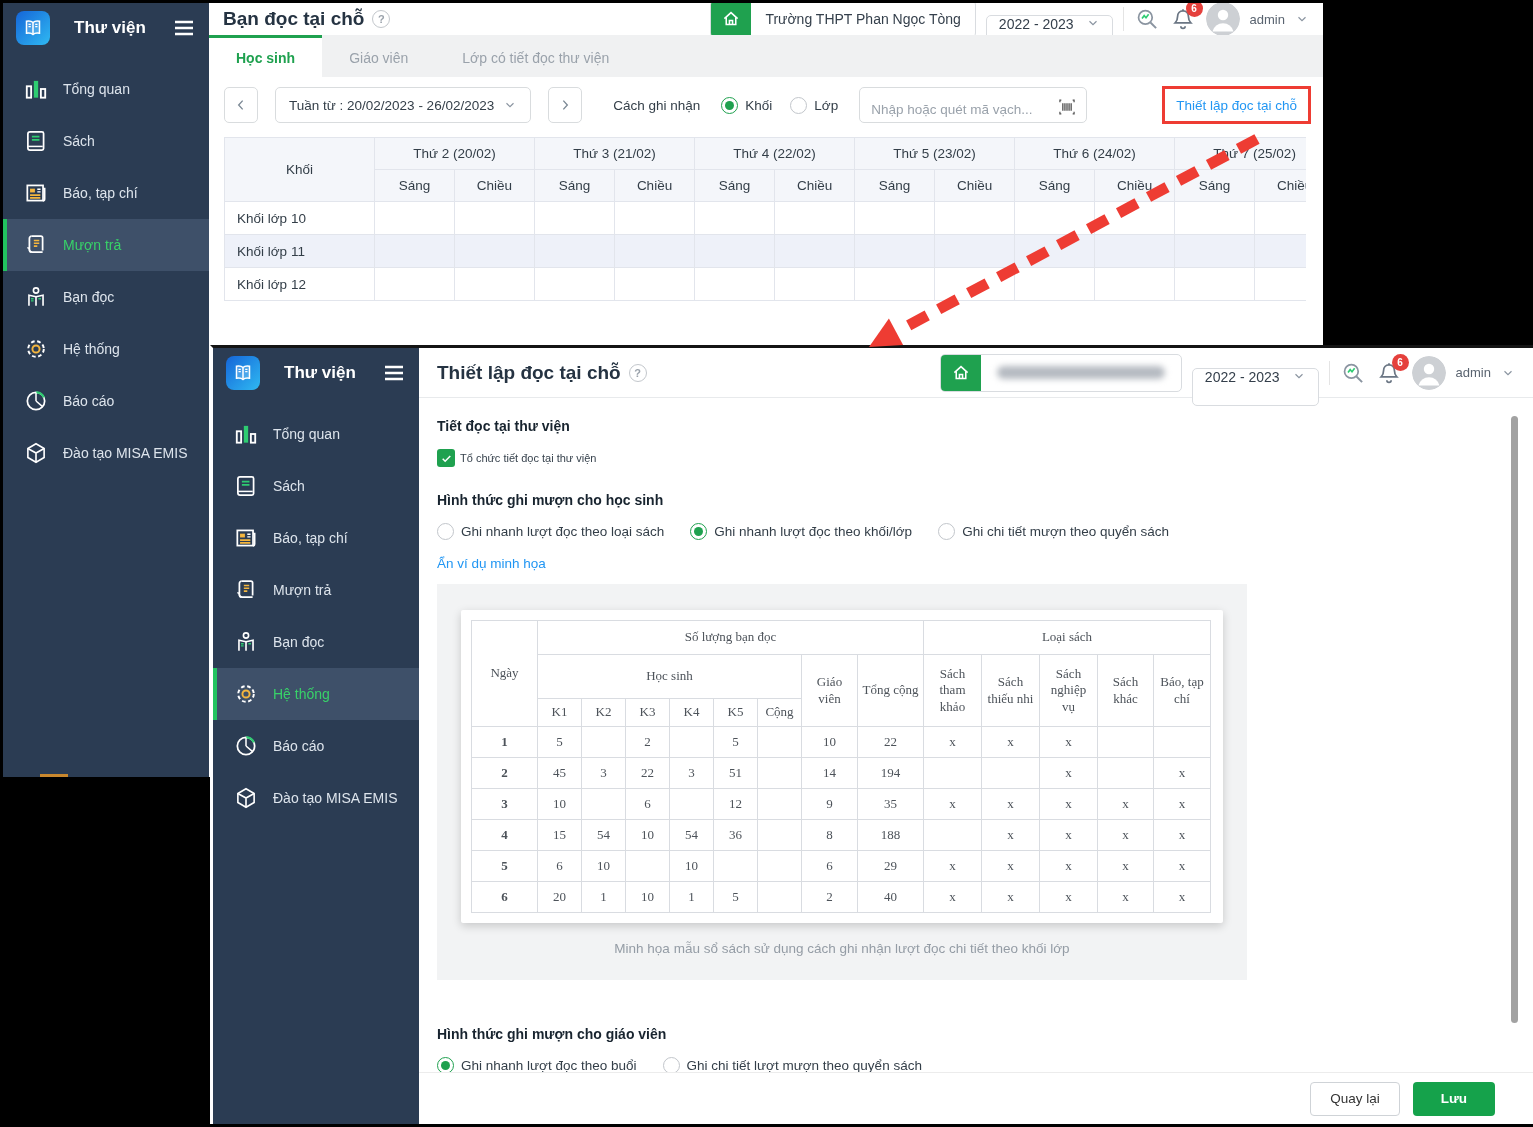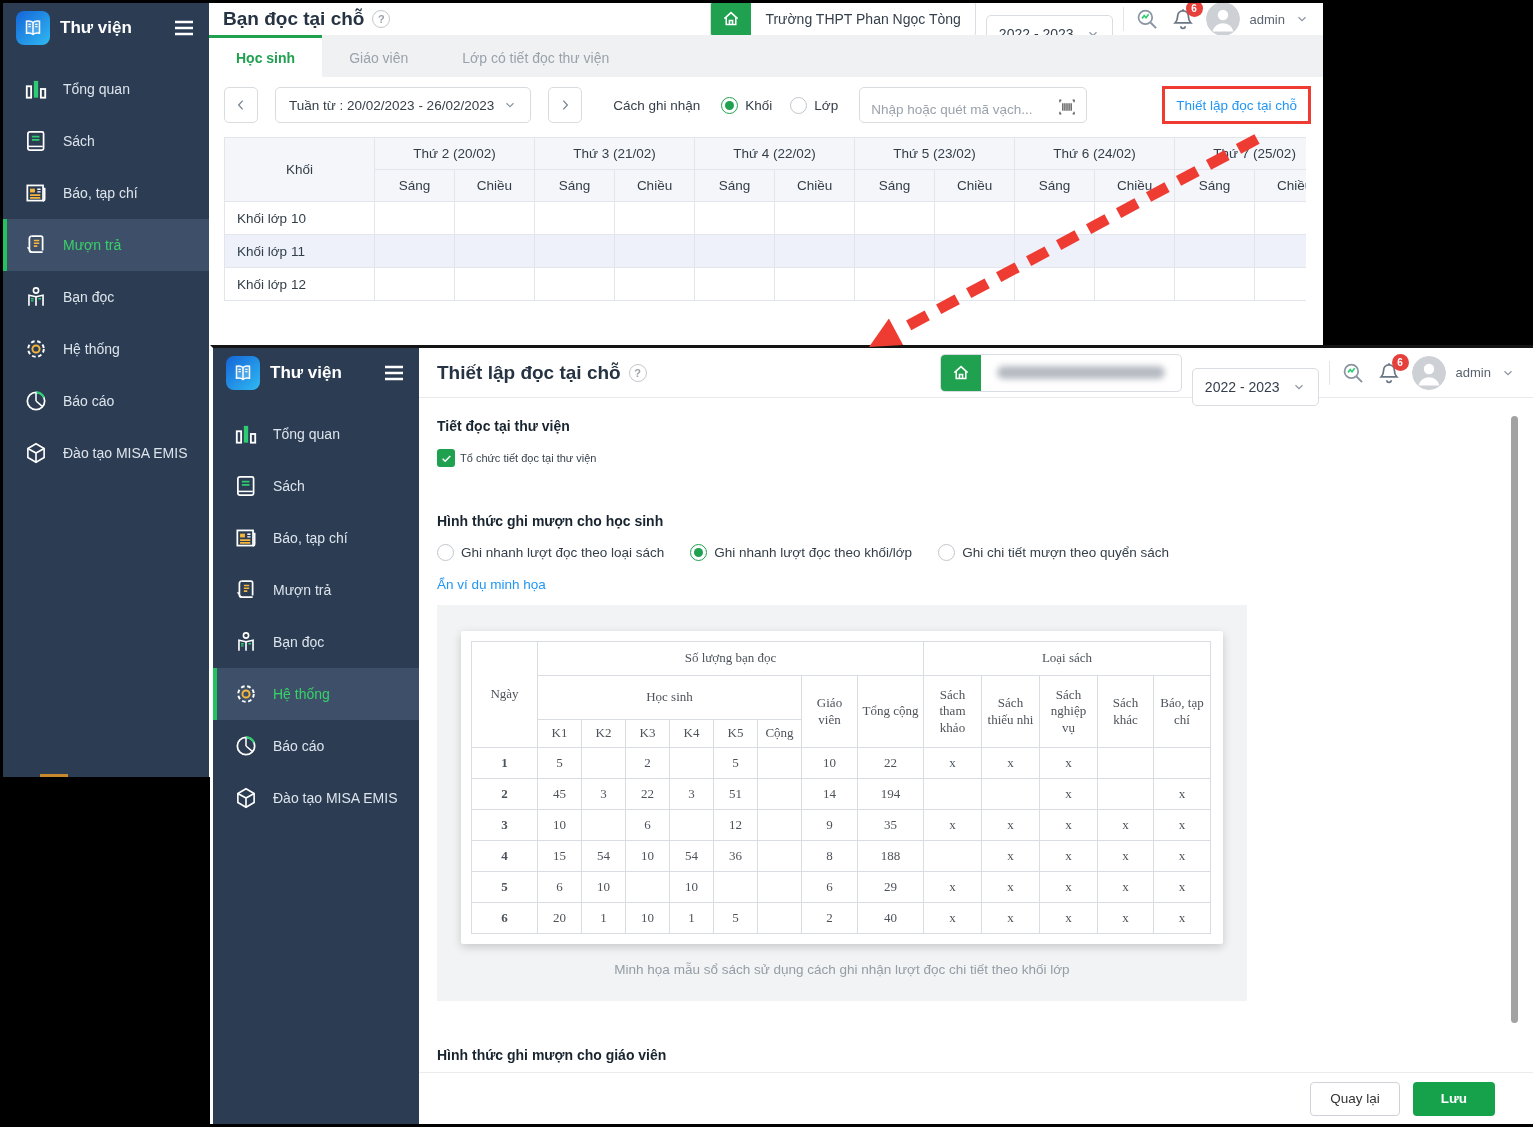--- a/index.html
+++ b/index.html
@@ -5,21 +5,21 @@
   html,body{margin:0;padding:0;background:#000;}
   *{box-sizing:border-box;}
   .stage{position:relative;width:1533px;height:1127px;background:#000;overflow:hidden;
          font-family:"Liberation Sans",sans-serif;-webkit-font-smoothing:antialiased;}
   .window{position:absolute;background:#fff;display:flex;overflow:hidden;}
   .bg-window{left:3px;top:3px;width:1320px;height:774px;}
   .overlay-window{left:210px;top:345px;width:1323px;height:779px;border-top:3px solid #141414;border-left:3px solid #fff;}
 
   
   .sidebar{width:206px;flex:none;background:#2b3c53;display:flex;flex-direction:column;position:relative;}
-  .sb-head{height:50px;display:flex;align-items:center;gap:10px;padding:0 13px;flex:none;}
+  .sb-head{height:50px;display:flex;align-items:center;gap:24px;padding:0 13px;flex:none;}
   .logo{width:34px;height:34px;border-radius:8px;background:linear-gradient(135deg,#1565d8,#2fb9f2);
         display:flex;align-items:center;justify-content:center;flex:none;}
   .logo svg{width:24px;height:24px;}
   .sb-title{font-size:17px;font-weight:700;color:#fff;flex:1;}
   .burger{width:24px;height:24px;}
   .burger svg{width:24px;height:24px;}
   .sb-items{margin-top:10px;}
   .sb-item{height:52px;display:flex;align-items:center;gap:14px;padding:0 10px 0 16px;
            font-size:14px;color:#dde4ec;border-left:4px solid transparent;cursor:pointer;}
   .sb-item .ic{width:26px;height:26px;flex:none;}
@@ -33,21 +33,21 @@
   .ov-header{height:50px;border-bottom:1px solid #e8eaec;display:flex;align-items:center;gap:8px;padding:0 18px;flex:none;}
   .pg-title{font-size:19px;font-weight:600;color:#253342;margin:0;}
   .help{width:18px;height:18px;border:1.5px solid #c3c7cc;border-radius:50%;color:#9aa2ab;font-size:11px;
         display:flex;align-items:center;justify-content:center;font-weight:700;flex:none;}
   .hdr-right{margin-left:auto;display:flex;align-items:center;gap:10px;}
   .school-box{display:flex;align-items:center;border:1px solid #d9dce0;border-radius:5px;overflow:hidden;height:38px;cursor:pointer;background:#fff;}
   .house{width:40px;height:38px;background:#1fa14f;display:flex;align-items:center;justify-content:center;flex:none;}
   .house svg{width:22px;height:22px;}
   .school-name{padding:0 14px;font-size:14px;color:#343f4b;white-space:nowrap;}
   .blur-bar{width:168px;height:13px;border-radius:7px;background:#b5bac1;filter:blur(3px);margin:0 16px;}
-  .year-box{height:38px;border:1px solid #d9dce0;border-radius:5px;display:flex;align-items:center;gap:12px;
+  .year-box{height:38px;border:1px solid #d9dce0;border-radius:5px;display:flex;gap:12px;
             padding:0 12px;font-size:14px;color:#343f4b;cursor:pointer;background:#fff;margin-top:29px;}
   .chev-ico{width:14px;height:14px;color:#8a94a0;}
   .chev-ico svg{width:14px;height:14px;display:block;}
   .vdiv{width:1px;height:24px;background:#e4e4e4;}
   .icon-btn{width:26px;height:26px;cursor:pointer;position:relative;}
   .icon-btn svg{width:26px;height:26px;}
   .badge{position:absolute;top:-6px;right:-7px;background:#e5403c;color:#fff;border-radius:9px;min-width:17px;height:17px;
          font-size:10px;display:flex;align-items:center;justify-content:center;padding:0 3px;font-weight:700;z-index:2;}
   .avatar{width:34px;height:34px;border-radius:50%;overflow:hidden;flex:none;cursor:pointer;}
   .avatar svg{width:34px;height:34px;display:block;}
@@ -86,21 +86,21 @@
   .grid tbody th{background:#fff;text-align:left;padding-left:12px;height:33px;}
   .grid tbody td{background:#fff;height:33px;}
   .grid tbody tr.alt th,.grid tbody tr.alt td{background:#eef1f9;}
 
   
   .ov-body{padding:20px 0 0 18px;flex:1;position:relative;}
   .sec-title{font-size:14px;font-weight:700;color:#18242f;margin:0;}
   .chk-row{display:flex;align-items:center;gap:5px;margin-top:15px;font-size:11px;color:#37424d;cursor:pointer;}
   .chk{width:18px;height:18px;border-radius:3px;background:#1fa14f;display:flex;align-items:center;justify-content:center;flex:none;}
   .chk svg{width:13px;height:13px;}
-  .mt-sec2{margin-top:46px;}
+  .mt-sec2{margin-top:25px;}
   .mt-sec3{margin-top:46px;}
   .ov-radio-row{display:flex;align-items:center;gap:26px;margin-top:15px;}
   .example-link{display:inline-block;margin-top:16px;font-size:13.5px;color:#2196f3;cursor:pointer;}
   .panel{margin-top:12px;width:810px;background:#f2f3f4;padding:26px 0 24px;}
   .card{width:762px;margin:0 auto;background:#fff;padding:10px;box-shadow:0 3px 10px rgba(0,0,0,.18);border-radius:2px;}
   table.ex{border-collapse:collapse;width:740px;font-family:"Liberation Serif","DejaVu Serif",serif;font-size:13px;color:#4d535a;}
   .ex th,.ex td{border:1px solid #d9dce1;text-align:center;padding:2px 4px;font-weight:400;line-height:1.25;}
   .ex thead tr:nth-child(1) th{height:34px;}
   .ex thead tr:nth-child(2) th{height:44px;}
   .ex thead tr:nth-child(3) th{height:28px;}

